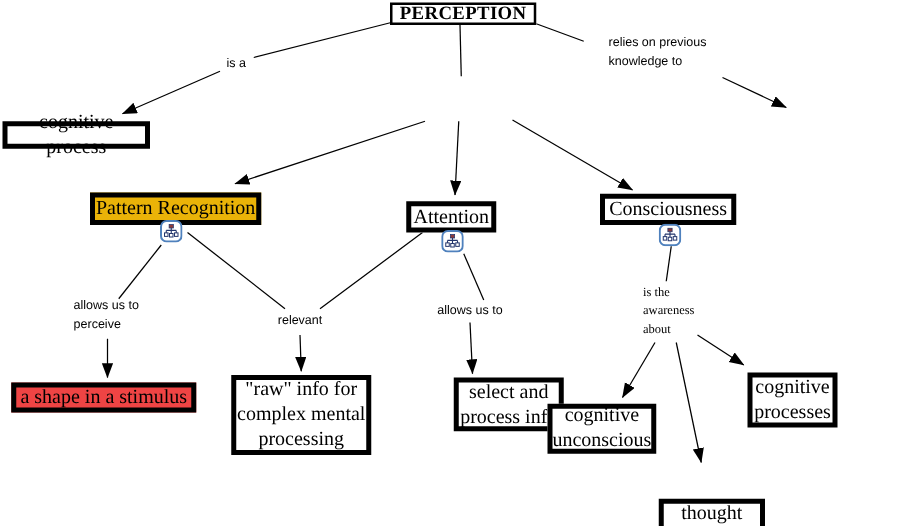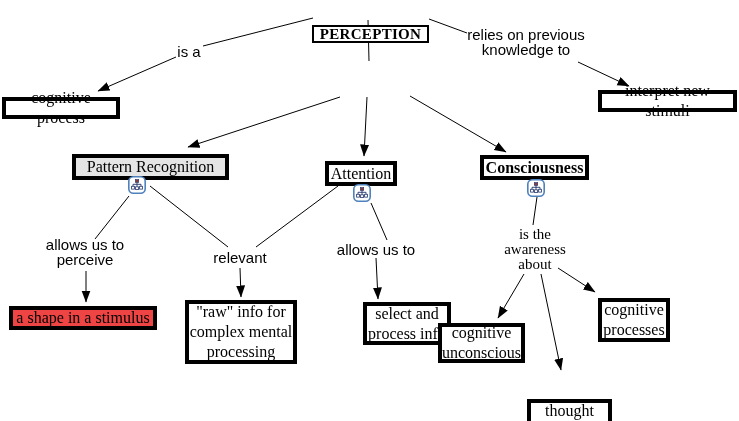--- a/index.html
+++ b/index.html
@@ -30,27 +30,26 @@
     line-height: 20px;
     white-space: pre-line;
     color: #000000;
     cursor: default;
   }
   .node.bold {
     font-weight: bold;
     font-size: 15px;
     border-width: 2px;
     letter-spacing: 0.3px;
-    margin-top: 23px;
   }
   .llabel {
     position: absolute;
     transform: translate(-50%, -50%);
-    text-align: center;
-    font-size: 15px;
+    text-align: left;
+    font-size: 10px;
     line-height: 15px;
     white-space: pre-line;
     color: #000000;
     cursor: default;
   }
   .res-icon {
     position: absolute;
     width: 18px;
     height: 18px;
     cursor: pointer;
@@ -81,24 +80,23 @@
       <line x1="240" y1="268" x2="241" y2="297" stroke="#000000" stroke-width="1" marker-end="url(#arr)"></line>
       <line x1="371" y1="203" x2="387" y2="240" stroke="#000000" stroke-width="1"></line>
       <line x1="376" y1="258" x2="378" y2="299" stroke="#000000" stroke-width="1" marker-end="url(#arr)"></line>
       <line x1="537" y1="197" x2="533" y2="225" stroke="#000000" stroke-width="1"></line>
       <line x1="524" y1="274" x2="498" y2="318" stroke="#000000" stroke-width="1" marker-end="url(#arr)"></line>
       <line x1="541" y1="274" x2="561" y2="370" stroke="#000000" stroke-width="1" marker-end="url(#arr)"></line>
       <line x1="558" y1="268" x2="595" y2="292" stroke="#000000" stroke-width="1" marker-end="url(#arr)"></line>
     </svg>
     <div class="node bold" style="left: 312px; top: 2px; width: 117px; height: 18px; border-color: rgb(0, 0, 0); background: rgb(255, 255, 255);">PERCEPTION</div>
     <div class="node" style="left: 2px; top: 97px; width: 118px; height: 22px; border-color: rgb(0, 0, 0); background: rgb(255, 255, 255);">cognitive process</div>
-    <div class="node" style="left: 598px; top: 90px; width: 139px; height: 22px; border-color: rgb(0, 0, 0); background: rgb(255, 255, 255);">interpret new stimuli</div>
-    <div class="node" style="left: 72px; top: 154px; width: 157px; height: 26px; border-color: rgb(0, 0, 0); background: #e5e5e5;">Pattern Recognition</div>
+    <div class="node" style="left: 72px; top: 154px; width: 137px; height: 26px; border-color: rgb(0, 0, 0); background: #eab308;">Pattern Recognition</div>
     <div class="node" style="left: 325px; top: 161px; width: 72px; height: 25px; border-color: rgb(0, 0, 0); background: rgb(255, 255, 255);">Attention</div>
-    <div class="node" style="left: 480px; top: 155px; width: 109px; height: 25px; border-color: rgb(0, 0, 0); background: rgb(255, 255, 255); font-weight: bold;">Consciousness</div>
+    <div class="node" style="left: 480px; top: 155px; width: 109px; height: 25px; border-color: rgb(0, 0, 0); background: rgb(255, 255, 255);">Consciousness</div>
     <div class="node" style="left: 9px; top: 306px; width: 148px; height: 24px; border-color: rgb(0, 0, 0); background: #ef4444;">a shape in a stimulus</div>
     <div class="node" style="left: 185px; top: 300px; width: 112px; height: 64px; border-color: rgb(0, 0, 0); background: rgb(255, 255, 255);">"raw" info for
 complex mental
 processing</div>
     <div class="node" style="left: 337px; top: 302px; width: 88px; height: 43px; border-color: rgb(0, 0, 0); background: rgb(255, 255, 255); margin-left: 26px;">select and
 process info</div>
     <div class="node" style="left: 438px; top: 323px; width: 87px; height: 40px; border-color: rgb(0, 0, 0); background: rgb(255, 255, 255);">cognitive
 unconscious</div>
     <div class="node" style="left: 527px; top: 375px; width: 85px; height: 43px; border-color: rgb(0, 0, 0); background: rgb(255, 255, 255); margin-top: 24px;">thought
 suppression</div>

